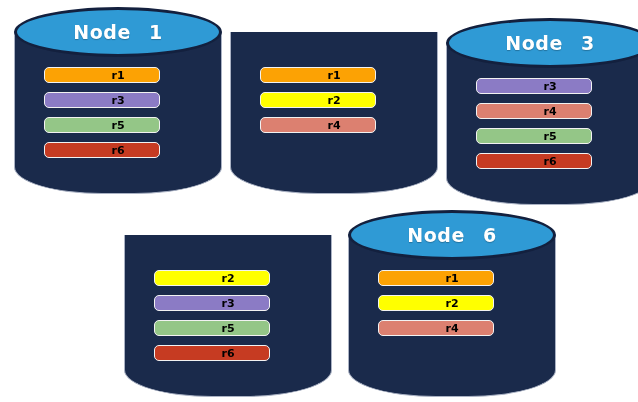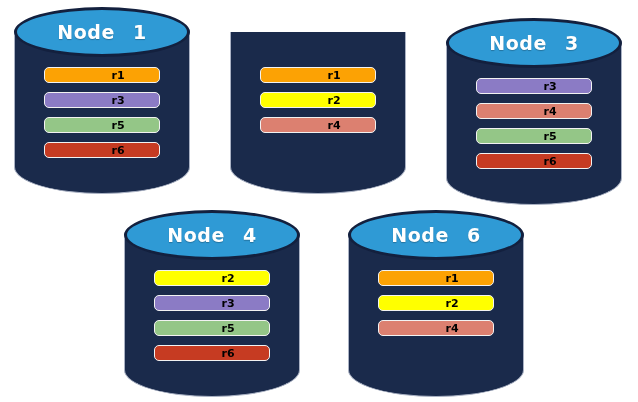--- a/index.html
+++ b/index.html
@@ -10,21 +10,21 @@
   }
   .canvas {
     position: relative;
     width: 638px;
     height: 402px;
     background: #ffffff;
     overflow: hidden;
   }
   .cylinder {
     position: absolute;
-    width: 176px;
+    width: 208px;
     height: 187px;
   }
   .pos-n1 { left: 14px;  top: 7px;   }
   .pos-n2 { left: 230px; top: 7px;   }
   .pos-n3 { left: 446px; top: 18px;   }
   .pos-n4 { left: 124px; top: 210px; }
   .pos-n5 { left: 348px; top: 210px; }
 
   .cyl-body {
     position: absolute;
@@ -139,23 +139,20 @@
           <span>r5</span>
         </div>
         <div class="bar" style="background: rgb(198, 59, 34);">
           <span>r6</span>
         </div>
       </div>
   </div>
 
   <div class="cylinder pos-n4">
     <div class="cyl-body"></div>
-    <div class="cyl-top">
-      <span class="node-title">Node 4</span>
-    </div>
     <div class="bars">
         <div class="bar" style="background: rgb(255, 255, 0);">
           <span>r2</span>
         </div>
         <div class="bar" style="background: rgb(139, 123, 197);">
           <span>r3</span>
         </div>
         <div class="bar" style="background: rgb(148, 198, 135);">
           <span>r5</span>
         </div>

